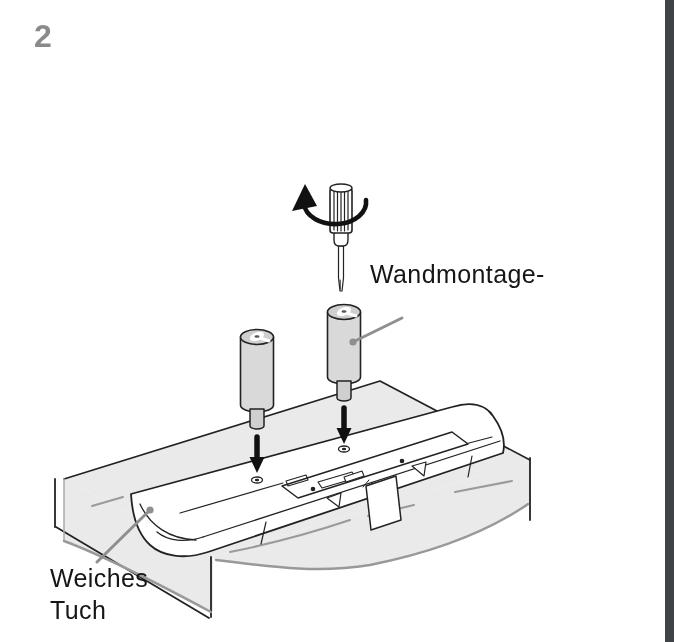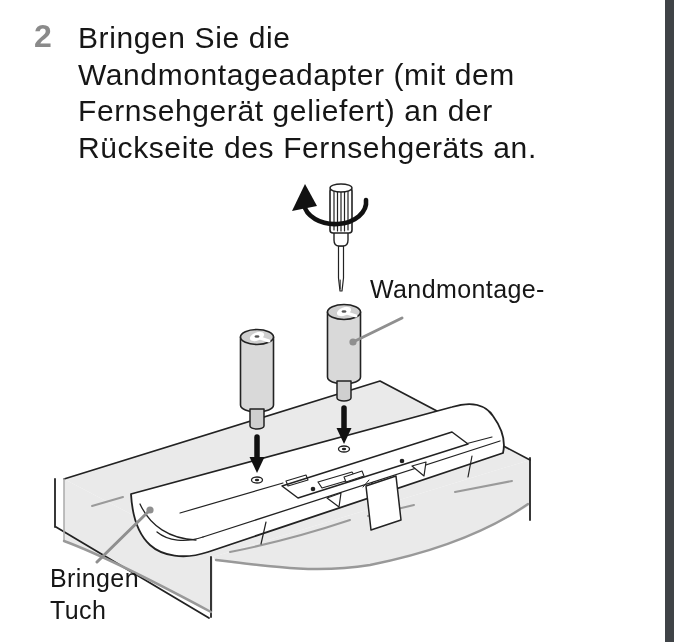--- a/index.html
+++ b/index.html
@@ -14,36 +14,30 @@
   }
   .step-text{
     position:absolute;left:78px;top:20px;width:520px;
     font-size:30px;line-height:36.5px;letter-spacing:0.6px;color:#161616;
   }
   .step-text span{display:block;}
   .fig-label{
     position:absolute;font-size:25px;line-height:32px;letter-spacing:0.4px;color:#161616;
   }
   .fig-label span{display:block;}
-  .label-adapter{left:370px;top:273px;}
+  .label-adapter{left:370px;top:258px;}
   .label-cloth{left:50px;top:562px;}
   .figure-svg{position:absolute;left:0;top:160px;width:674px;height:482px;}
 </style>
 </head>
 <body>
 
 <div class="page">
 
   <div class="step-number">2</div>
-  <div class="step-text">
-    <span>Bringen Sie die</span>
-    <span>Wandmontageadapter (mit dem</span>
-    <span>Fernsehgerät geliefert) an der</span>
-    <span>Rückseite des Fernsehgeräts an.</span>
-  </div>
 
   <svg class="figure-svg" viewBox="0 0 674 482" fill="none" stroke-linecap="round" stroke-linejoin="round">
 
     <g>
 
       <polygon points="64,319 380,221 530,300 213,397" fill="#eaeaea"></polygon>
 
       <path d="M64,319 L213,397 L213,452 C170,430 110,398 64,381 Z" fill="#eaeaea"></path>
 
       <path d="M213,397 L530,300 L530,345 C480,377 420,395 370,405 C320,413 250,407 215,400 Z" fill="#eaeaea"></path>
@@ -174,18 +168,18 @@
     <g>
       <path d="M97,402 L150,350" stroke="#8f8f8f" stroke-width="3"></path>
       <circle cx="150" cy="350" r="3.6" fill="#8f8f8f"></circle>
     </g>
   </svg>
 
   <div class="fig-label label-adapter">
     <span>Wandmontage-</span>
   </div>
   <div class="fig-label label-cloth">
-    <span>Bringen</span>
+    <span>Weiches</span>
     <span>Tuch</span>
   </div>
 
   <div class="edge-bar"></div>
 </div>
 
 </body></html>

